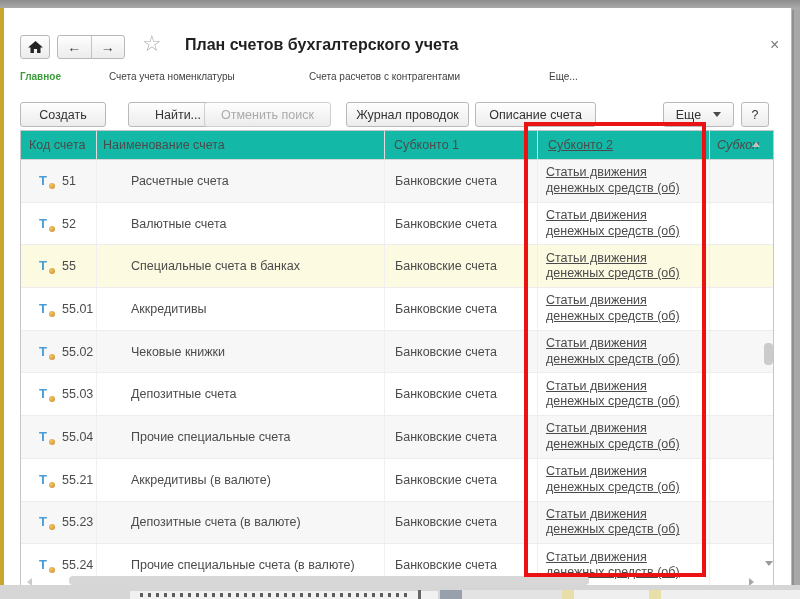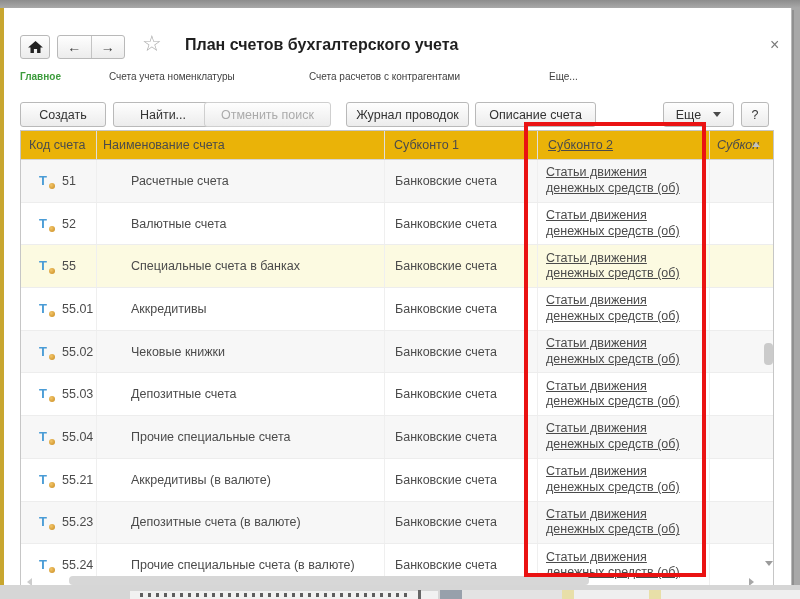--- a/index.html
+++ b/index.html
@@ -26,33 +26,33 @@
   .close-x{position:absolute;left:766px;top:28px;font-size:16px;color:#7A7A7A;}
 
   
   .nav-item{position:absolute;top:63px;font-size:10px;color:#3F3F3F;white-space:nowrap;}
   .nav-item.active{color:#3C9B3C;font-weight:bold;}
   .nav-0{left:16px;} .nav-1{left:105px;} .nav-2{left:305px;} .nav-3{left:545px;}
 
   
   .tb{top:94px;height:25px;}
   .tb-create{left:16px;width:86px;}
-  .tb-find{left:109px;width:100px;}
+  .tb-find{left:124px;width:100px;}
   .tb-cancel{left:200px;width:127px;color:#ABABAB;border-color:#CFCFCF;}
   .tb-journal{left:342px;width:123px;}
   .tb-descr{left:471px;width:121px;}
   .tb-more{left:659px;width:71px;gap:12px;}
   .tb-help{left:737px;width:28px;}
   .dd-tri{width:0;height:0;border-left:4px solid transparent;border-right:4px solid transparent;
     border-top:5px solid #4A4A4A;}
 
   
   .table{position:absolute;left:16px;top:122px;width:754px;height:459px;box-sizing:border-box;
     border:1px solid #C6C6C6;background:#fff;overflow:hidden;}
-  .thead{display:flex;height:28px;background:#eab308;border-bottom:1px solid #D5D5D5;
+  .thead{display:flex;height:28px;background:#14b8a6;border-bottom:1px solid #D5D5D5;
     color:#6B6B6B;font-size:12.5px;}
   .thead .c{border-right:1px solid #DEDEDE;}
   .trow{display:flex;height:41.7px;border-bottom:1px solid #EDEDED;background:#FFFFFF;}
   .trow.gray{background:#F7F7F7;}
   .trow.selected{background:#FCFAE1;}
   .c{box-sizing:border-box;display:flex;align-items:center;font-size:12.5px;color:#4B4B4B;
     overflow:hidden;white-space:nowrap;}
   .trow .c{border-right:1px solid #EFEFEF;}
   .c1{width:76px;} .c2{width:288px;} .c3{width:153px;} .c4{width:172px;text-decoration:underline;} .c5{width:52px;border-right:none !important;}
   .thead .c1{padding-left:8px;} .thead .c2{padding-left:6px;} .thead .c3{padding-left:9px;}

